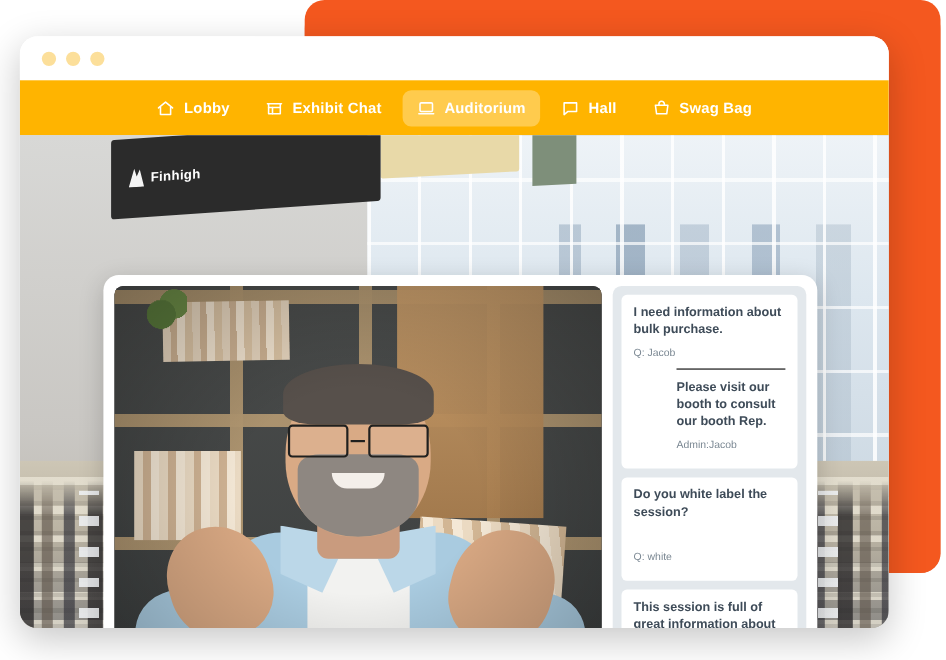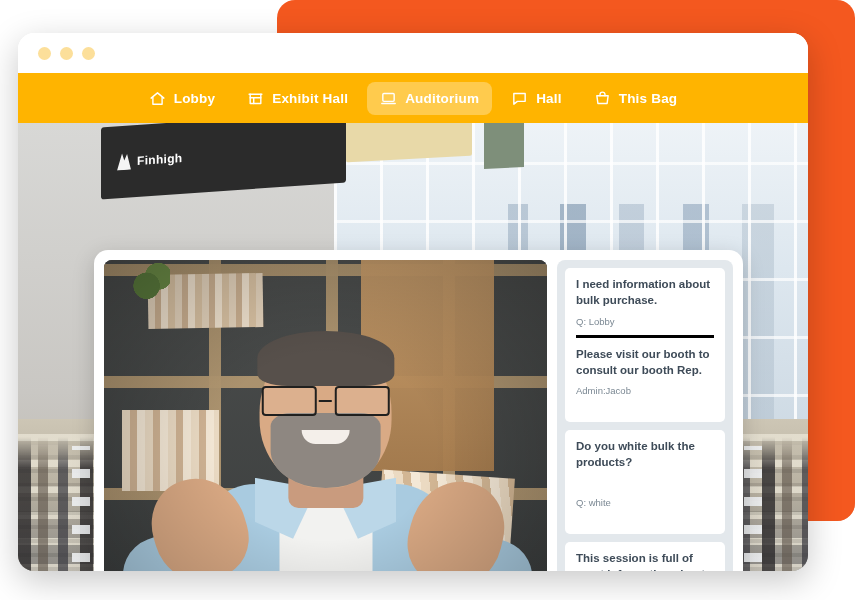--- a/index.html
+++ b/index.html
@@ -358,26 +358,27 @@
   .qa-body {
     padding: 8px;
     display: flex;
     flex-direction: column;
     gap: 8px;
     overflow: hidden;
   }
   .qa-card {
     background: #ffffff;
     border-radius: 5px;
-    padding: 9px 11px 26px 11px;
+    padding: 9px 11px 16px 11px;
   }
   .qa-entry + .qa-entry {
-    border-top: 3px solid #000000;
+    border-top: 1px solid #000000;
     margin-top: 8px;
     padding-top: 9px;
+    margin-left: 39px;
   }
   .qa-q {
     font-size: 11.5px;
     font-weight: bold;
     color: #3E4B58;
     line-height: 1.38;
   }
   .qa-meta {
     font-size: 9.5px;
     color: #7B8893;
@@ -415,21 +416,21 @@
 
       <div class="navitem">
         <span>
           <svg width="17" height="17" viewBox="0 0 24 24" fill="none" stroke="#ffffff" stroke-width="2" stroke-linecap="round" stroke-linejoin="round">
               <path d="M3 6h18"></path>
               <path d="M4.5 6v13h15V6"></path>
               <path d="M4.5 11h15"></path>
               <path d="M9.5 11v8"></path>
             </svg>
         </span>
-        <span>Exhibit Hall</span>
+        <span>Exhibit Chat</span>
       </div>
 
       <div class="navitem active">
         <span>
           <svg width="17" height="17" viewBox="0 0 24 24" fill="none" stroke="#ffffff" stroke-width="2" stroke-linecap="round" stroke-linejoin="round">
               <rect x="4" y="5" width="16" height="11" rx="1.5"></rect>
               <path d="M2.5 19h19"></path>
             </svg>
         </span>
         <span>Auditorium</span>
@@ -444,21 +445,21 @@
         <span>Hall</span>
       </div>
 
       <div class="navitem">
         <span>
           <svg width="17" height="17" viewBox="0 0 24 24" fill="none" stroke="#ffffff" stroke-width="2" stroke-linecap="round" stroke-linejoin="round">
               <path d="M4 8h16l-1.5 11h-13L4 8z"></path>
               <path d="M8.5 8V6.5a3.5 3.5 0 017 0V8"></path>
             </svg>
         </span>
-        <span>This Bag</span>
+        <span>Swag Bag</span>
       </div>
 
 
     </div>
 
     <div class="stage-area">
 
       <div class="bg-photo">
         <div class="bg-wall"></div>
         <div class="bg-glass"></div>
@@ -508,31 +509,31 @@
           </div>
           <div class="vid-vignette"></div>
         </div>
 
         <div class="qa-panel">
           <div class="qa-body">
 
             <div class="qa-card">
               <div class="qa-entry">
                 <div class="qa-q">I need information about bulk purchase.</div>
-                <div class="qa-meta">Q: Lobby</div>
+                <div class="qa-meta">Q: Jacob</div>
               </div>
               <div class="qa-entry">
                 <div class="qa-q">Please visit our booth to consult our booth Rep.</div>
                 <div class="qa-meta">Admin:Jacob</div>
               </div>
             </div>
 
             <div class="qa-card tall">
               <div class="qa-entry">
-                <div class="qa-q">Do you white bulk the products?</div>
+                <div class="qa-q">Do you white label the session?</div>
                 <div class="qa-meta">Q: white</div>
               </div>
             </div>
 
             <div class="qa-card tall">
               <div class="qa-entry">
                 <div class="qa-q">This session is full of great information about online trading..</div>
 
               </div>
             </div>

